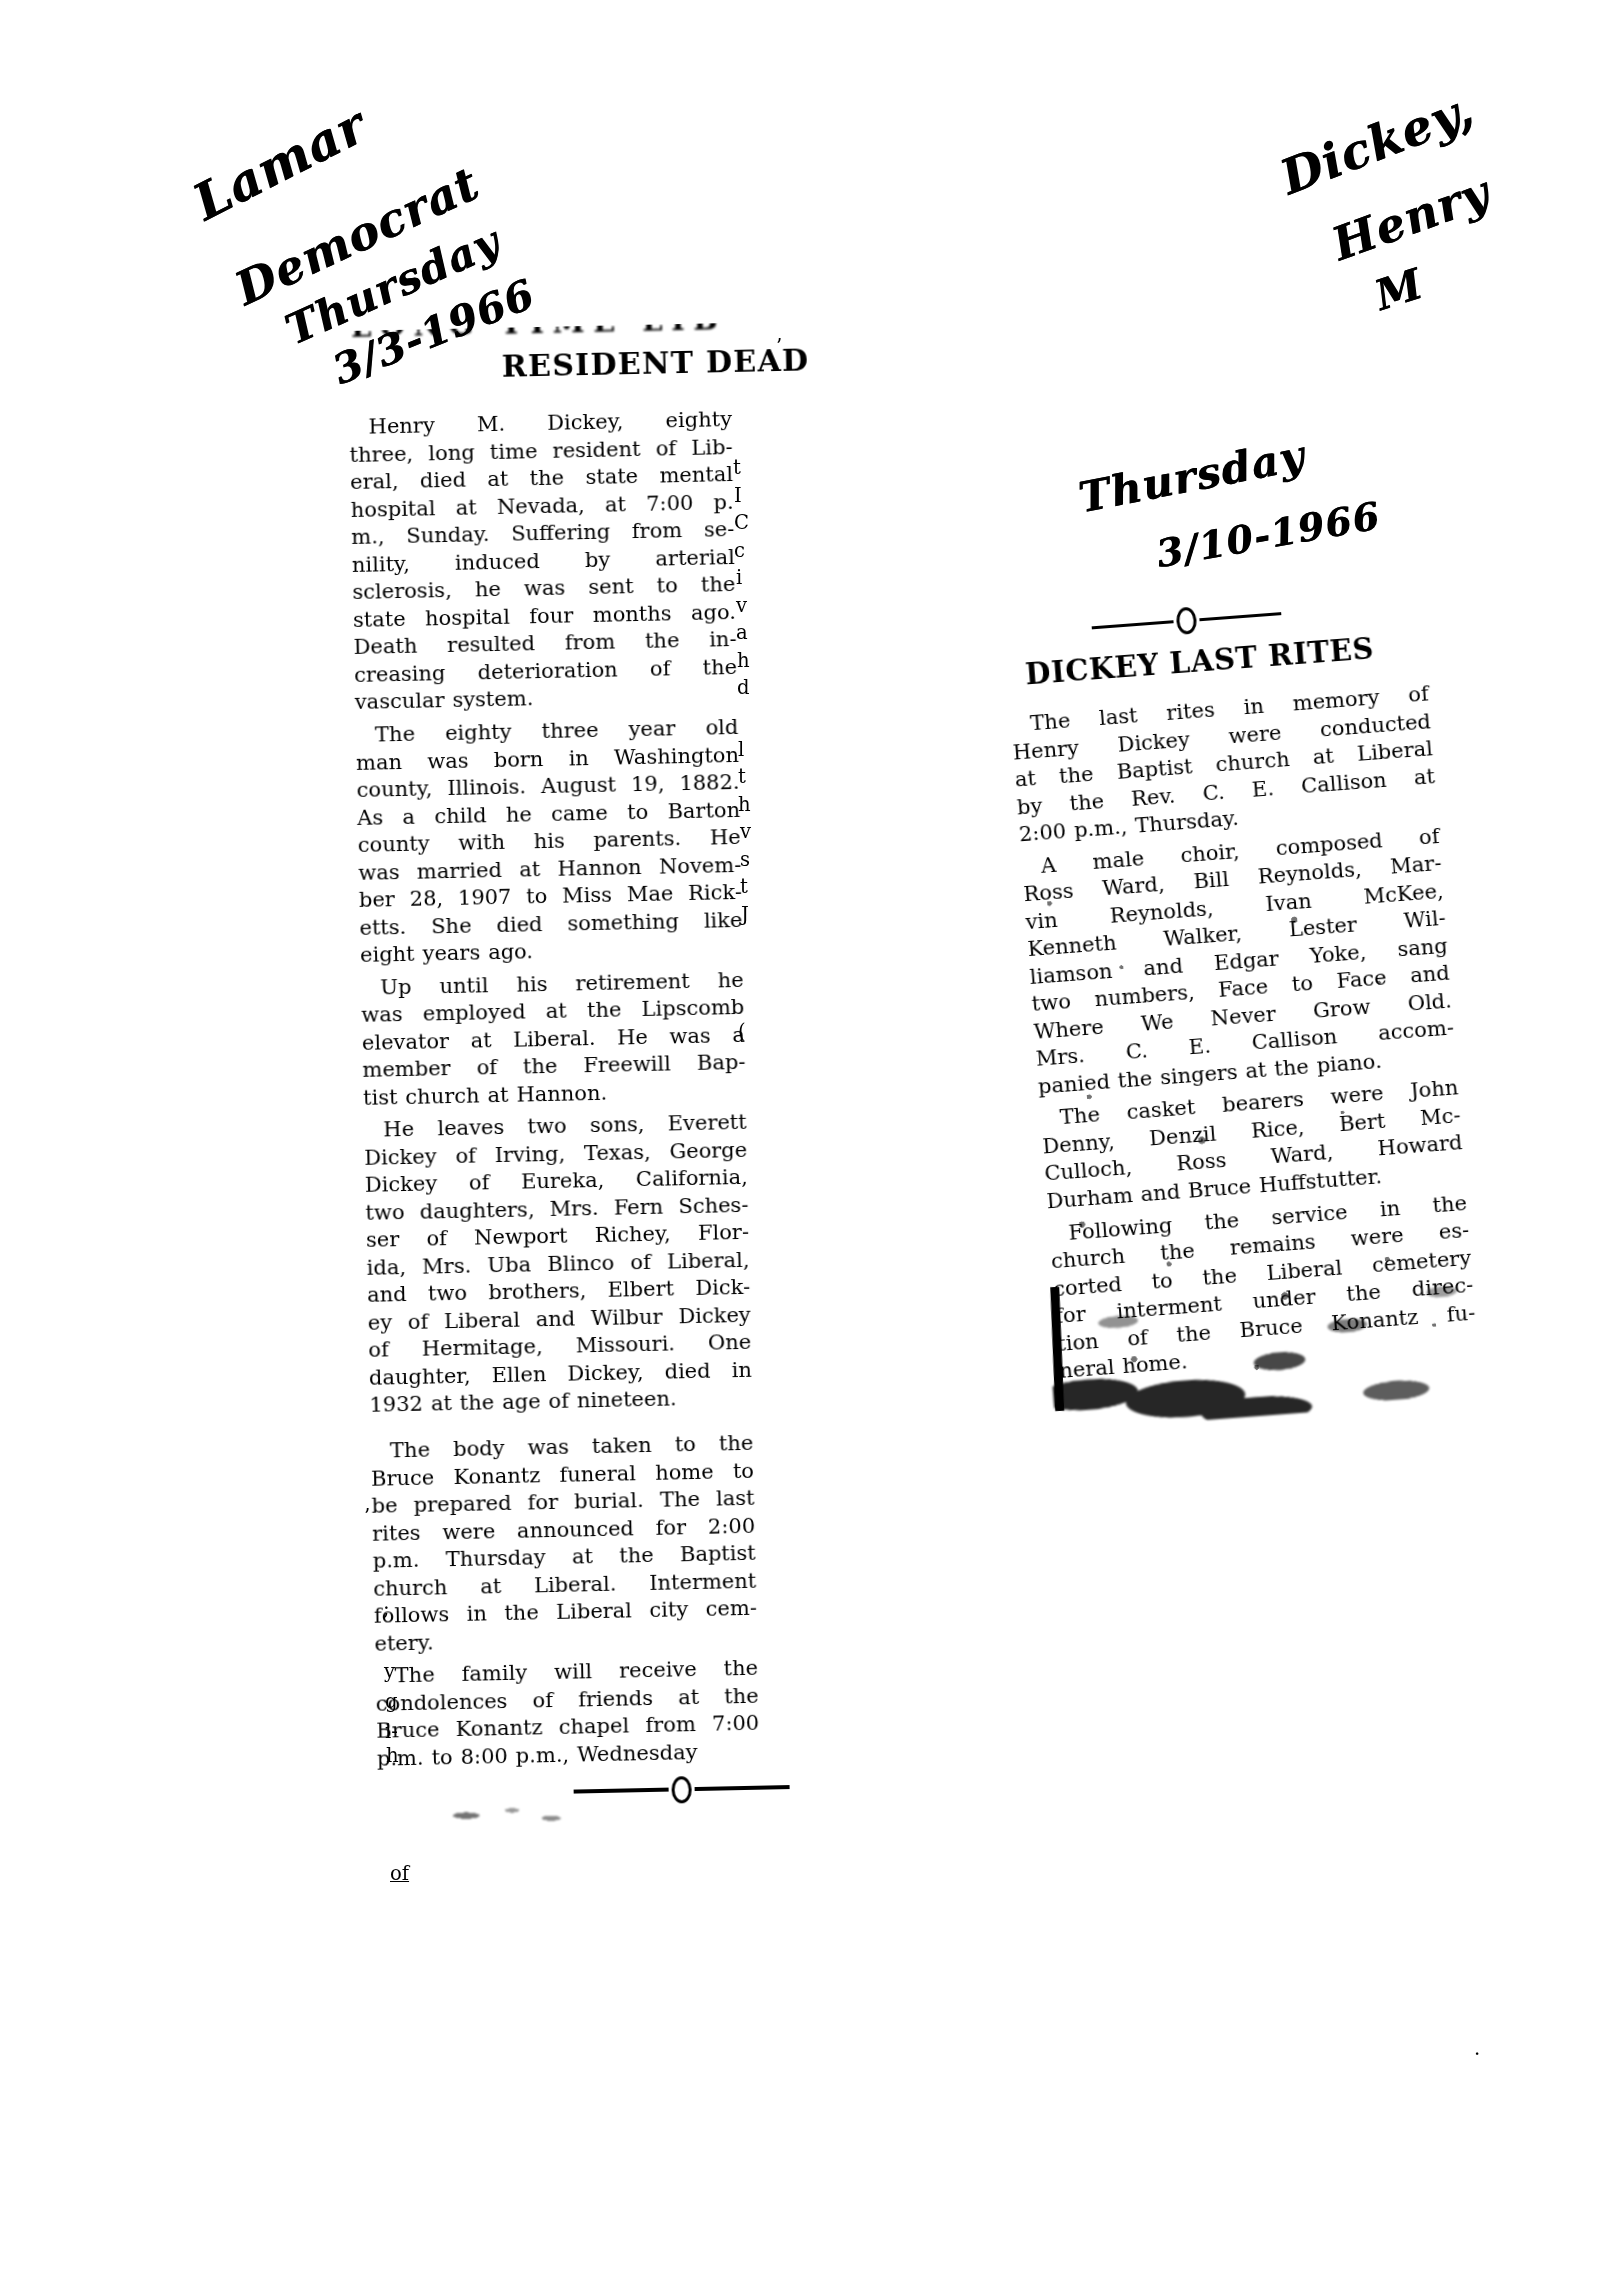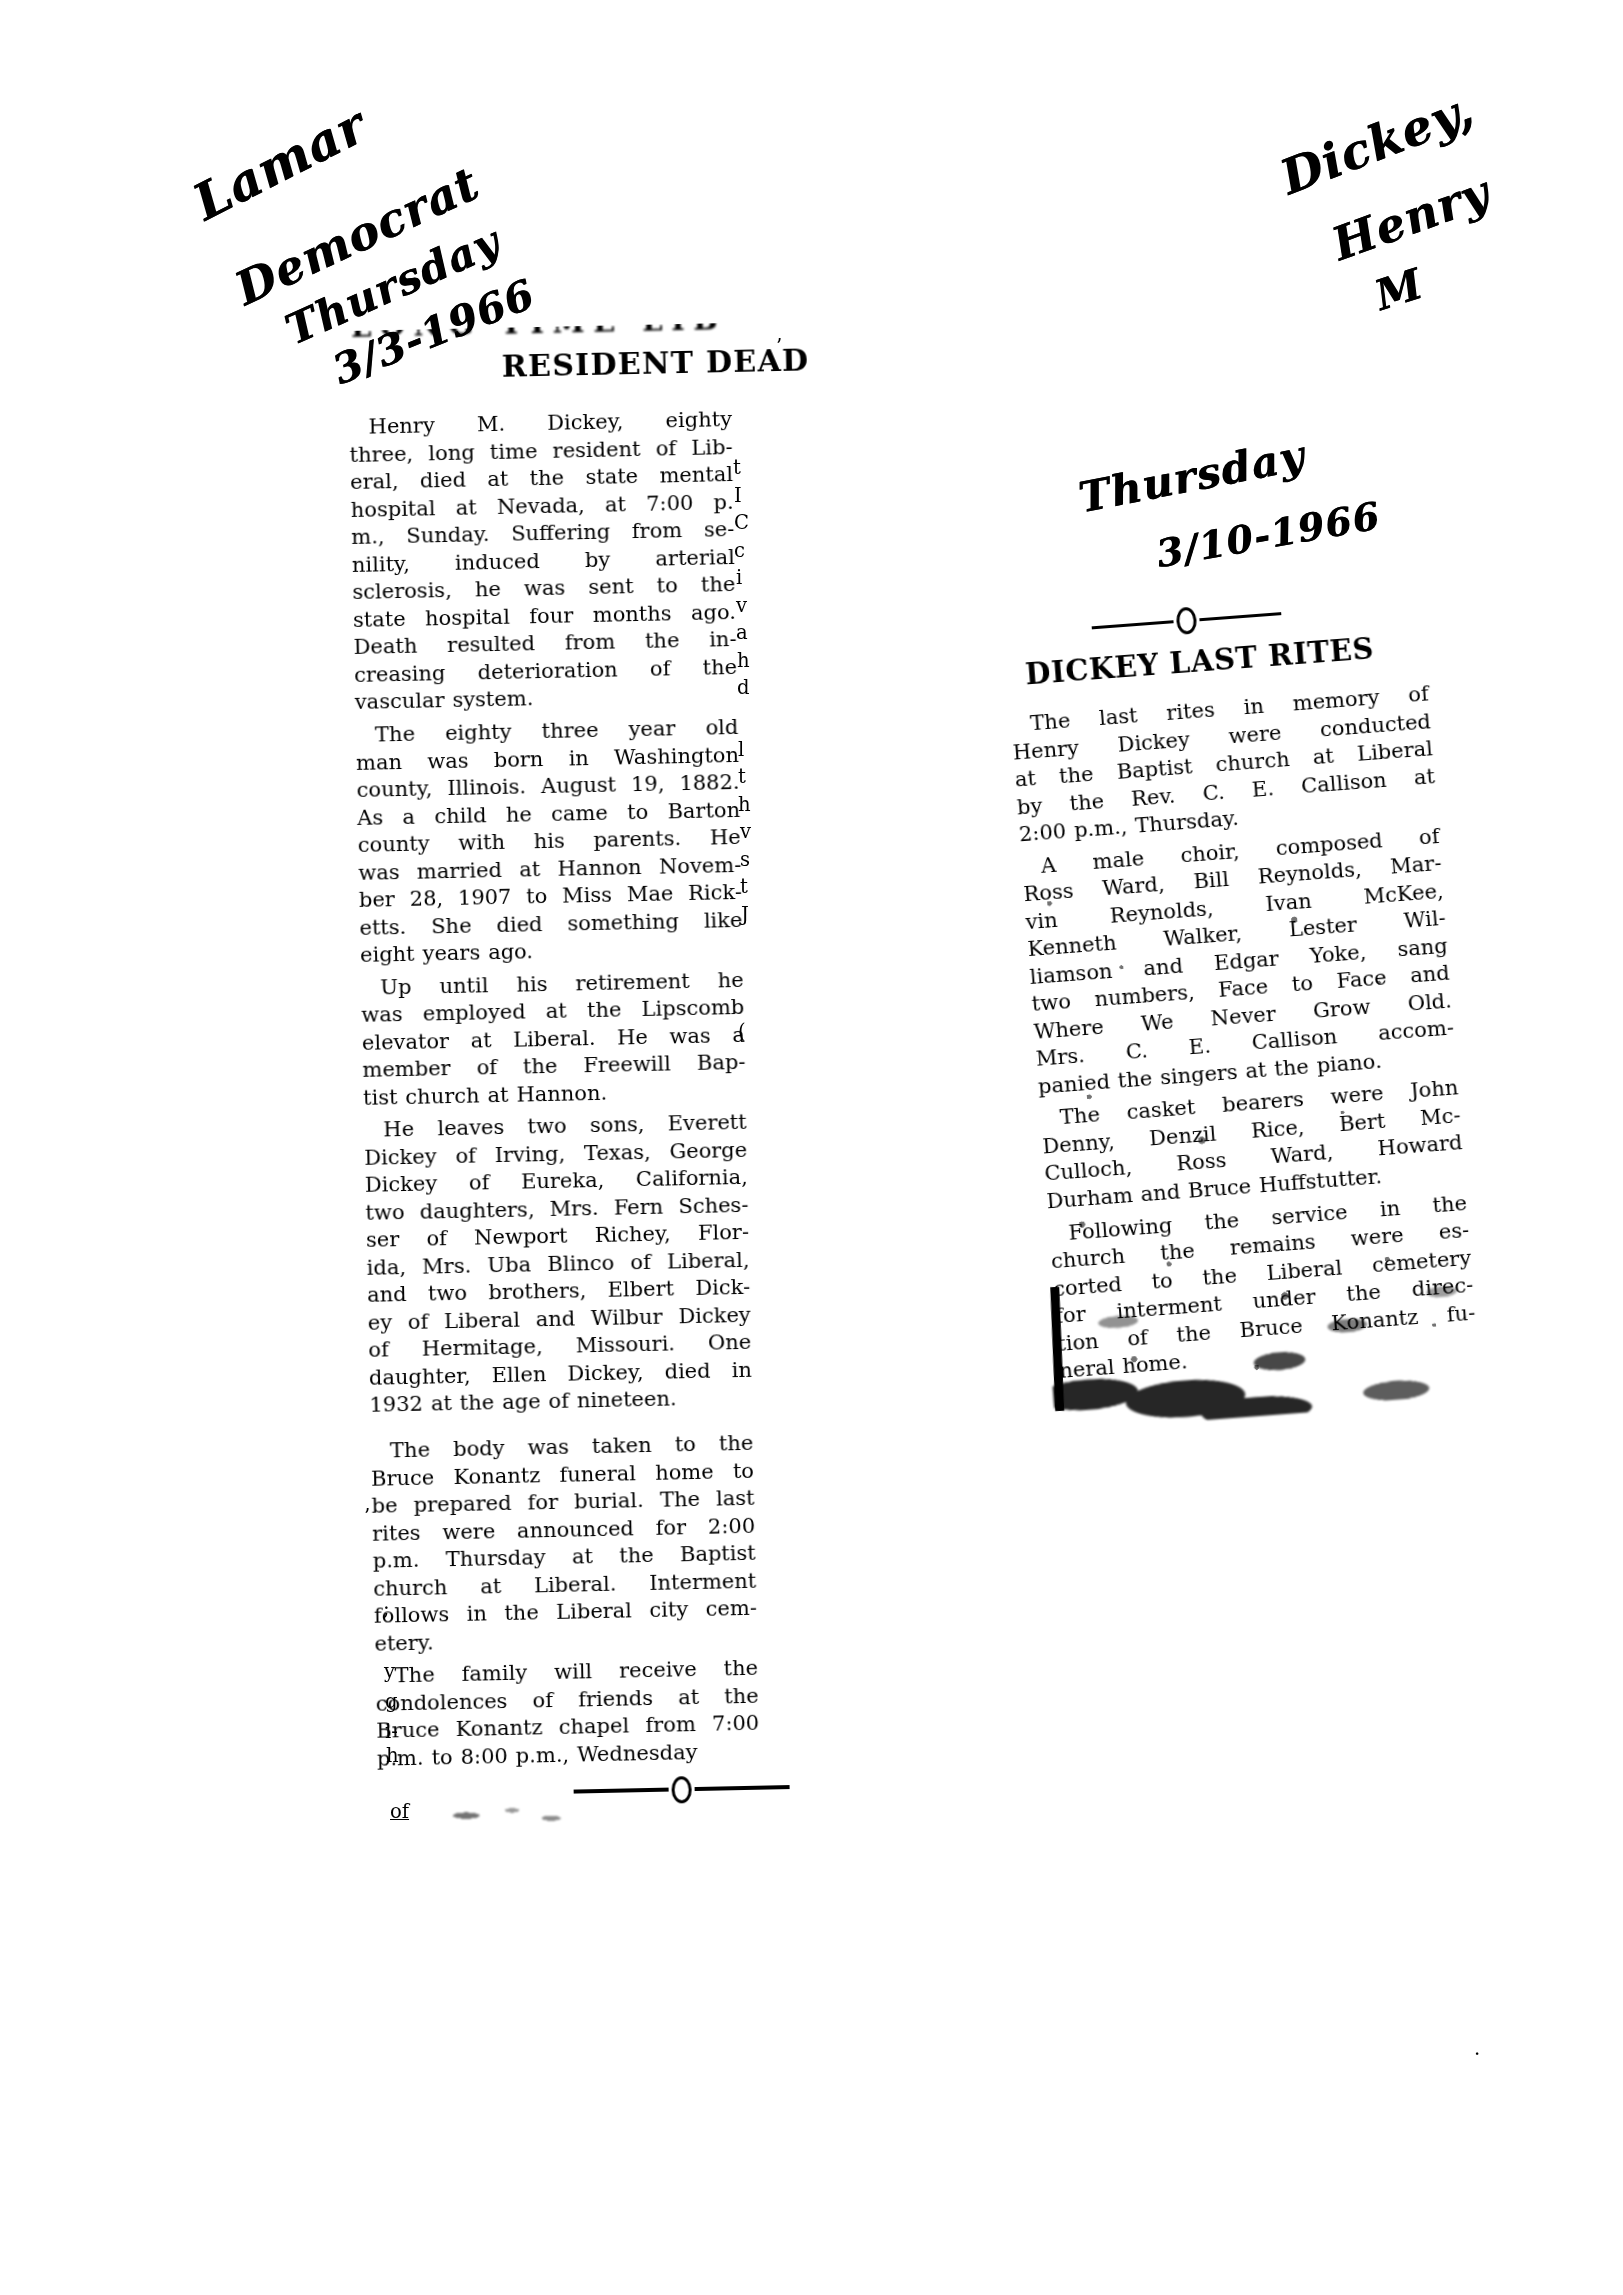--- a/index.html
+++ b/index.html
@@ -298,18 +298,18 @@
       <span class="stray" style="left: 740px; top: 848px;">s</span>
       <span class="stray" style="left: 740px; top: 875px;">t</span>
       <span class="stray" style="left: 741px; top: 903px;">J</span>
       <span class="stray" style="left: 738px; top: 1020px;">(</span>
       <span class="stray" style="left: 364px; top: 1505px;">’</span>
       <span class="stray" style="left: 383px; top: 1597px;">;</span>
       <span class="stray" style="left: 384px; top: 1660px;">y</span>
       <span class="stray" style="left: 385px; top: 1690px;">g</span>
       <span class="stray" style="left: 385px; top: 1720px;">i-</span>
       <span class="stray" style="left: 386px; top: 1744px;">h</span>
-      <span class="stray" style="left: 390px; top: 1800px; text-decoration: underline;">of</span>
+      <span class="stray" style="left: 390px; top: 1862px; text-decoration: underline;">of</span>
       <span class="stray" style="left: 1474px; top: 2037px;">.</span>
     </div>
 
 </div>
 
 
 </body></html>

